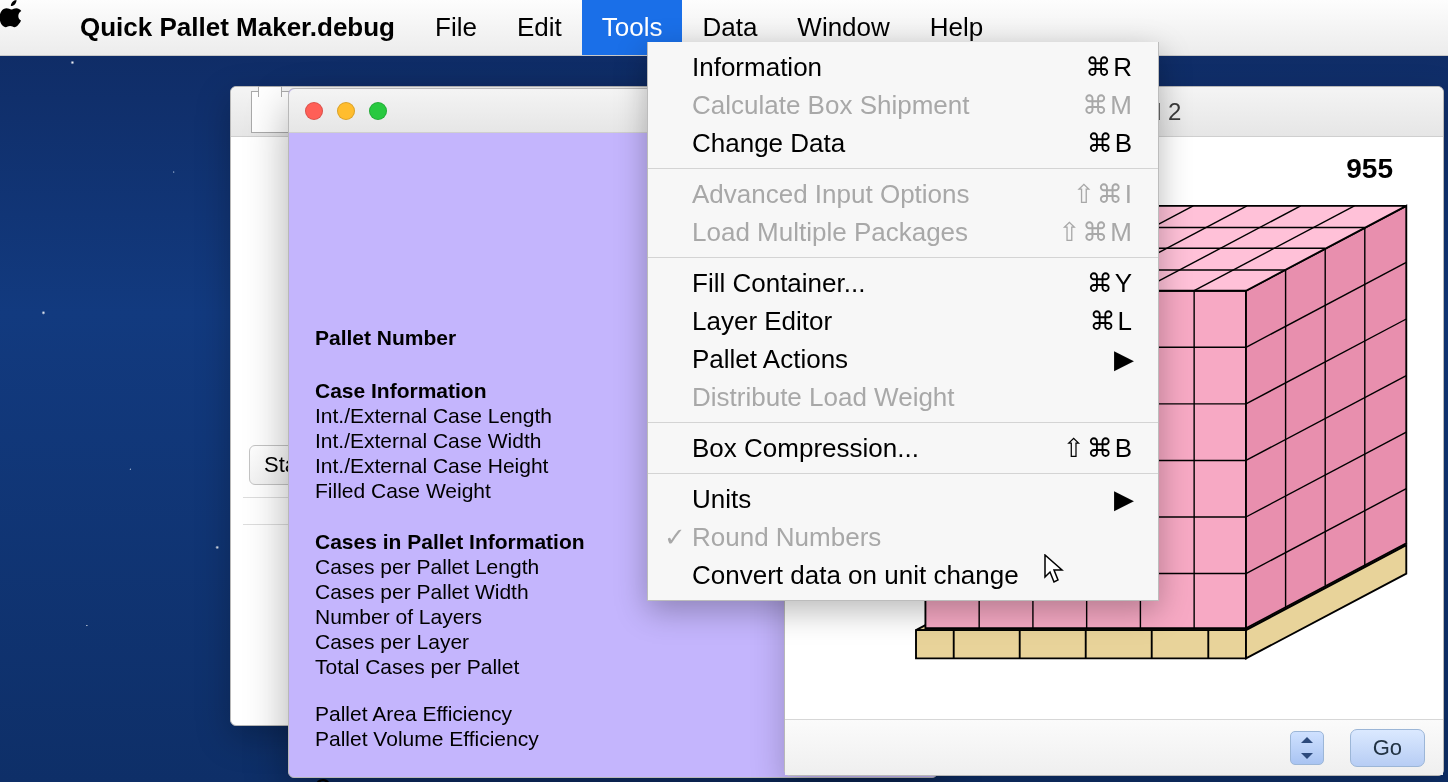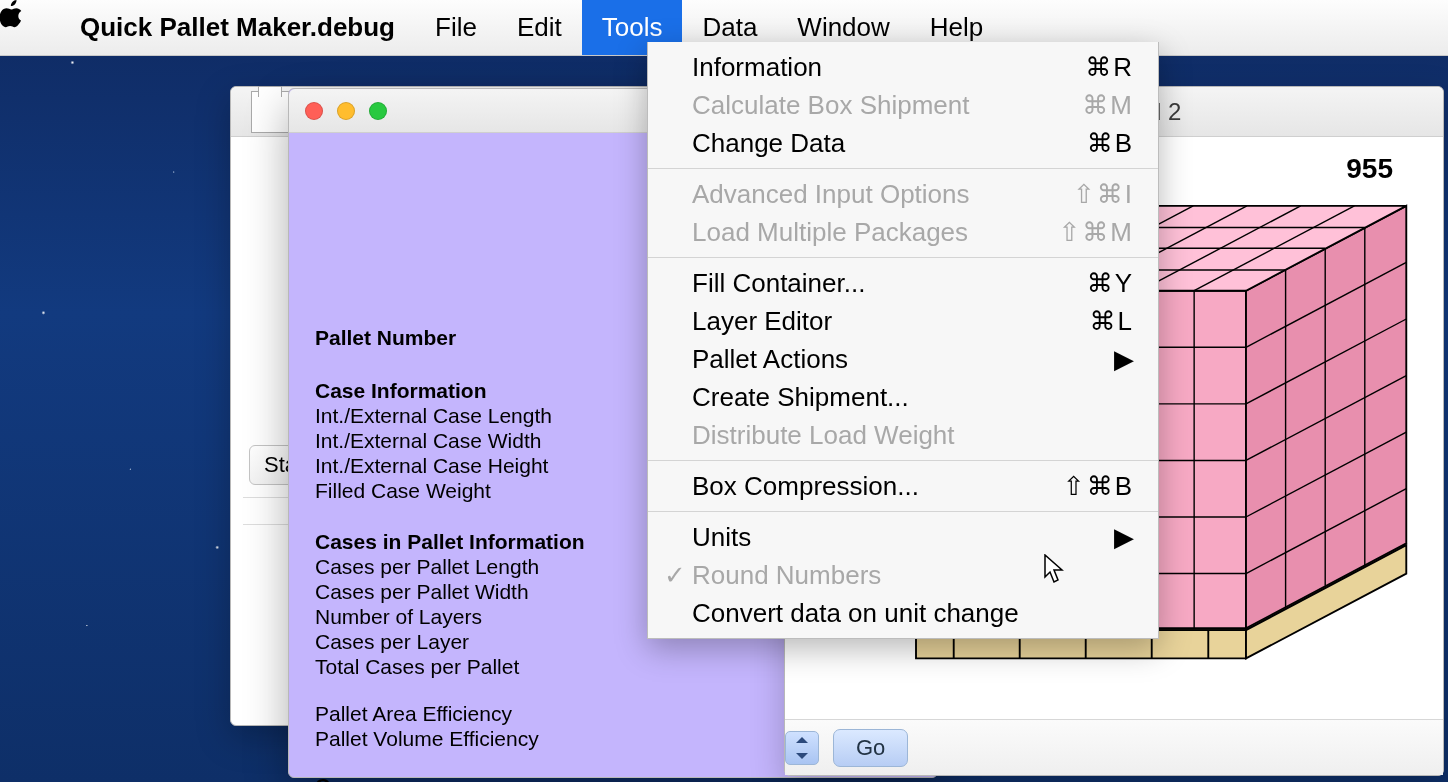--- a/index.html
+++ b/index.html
@@ -85,21 +85,21 @@
 
 .win-right {
   position: absolute; top: 86px; right: 4px; width: 660px; height: 690px;
   background: #fff; border: 1px solid #b8b8b8; border-radius: 6px;
   box-shadow: 0 12px 34px rgba(0,0,0,.22);
   z-index: 1;
 }
 .win-right .titlebar { height: 50px; background: linear-gradient(#f4f4f4,#e6e6e6); border-bottom: 1px solid #cfcfcf; border-radius: 6px 6px 0 0; display:flex; align-items:center; justify-content:center; font-size:24px; color:#3b3b3b;}
 .win-right .val955{ position:absolute; top:66px; right:50px; font-size:28px; font-weight:700;}
 .win-right .canvas{position:absolute; top:100px; left:0; right:0; bottom:60px;}
-.win-right .bottombar{position:absolute; bottom:0; left:0; right:0; height:56px; border-top:1px solid #d7d7d7; background:linear-gradient(#fbfbfb,#efefef); display:flex; align-items:center; gap:14px; padding-right:18px;}
+.win-right .bottombar{position:absolute; bottom:0; left:0; right:0; height:56px; border-top:1px solid #d7d7d7; background:linear-gradient(#fbfbfb,#efefef); display:flex; align-items:center; justify-content:flex-end; gap:26px; padding-right:18px;}
 .stepper{width:34px;height:34px;border:1px solid #9cb6d7;border-radius:5px;background:linear-gradient(#cfe1ff,#a9c4f2);position:relative;}
 .stepper:before,.stepper:after{content:"";position:absolute;left:50%;transform:translateX(-50%);border-left:6px solid transparent;border-right:6px solid transparent;}
 .stepper:before{top:5px;border-bottom:6px solid #2c4a7c;}
 .stepper:after{bottom:5px;border-top:6px solid #2c4a7c;}
 .gobtn{height:38px;padding:0 22px;border:1px solid #9cb6d7;border-radius:7px;background:linear-gradient(#dbe9ff,#b7cdf4);font-size:22px;color:#234;}
 
 
 .cursor{position:absolute; top:554px; left:1044px; z-index:200;}
 
 svg{display:block;}
@@ -254,23 +254,20 @@
       <span class="sc">⌘Y</span>
     </div>
     <div class="row">
       <span class="label">Layer Editor</span>
       <span class="sc">⌘L</span>
     </div>
     <div class="row">
       <span class="label">Pallet Actions</span>
       <span class="sub">▶</span>
     </div>
-    <div class="row">
-      <span class="label">Create Shipment...</span>
-    </div>
     <div class="row disabled">
       <span class="label">Distribute Load Weight</span>
     </div>
     <div class="sep"></div>
     <div class="row">
       <span class="label">Box Compression...</span>
       <span class="sc">⇧⌘B</span>
     </div>
     <div class="sep"></div>
     <div class="row">

